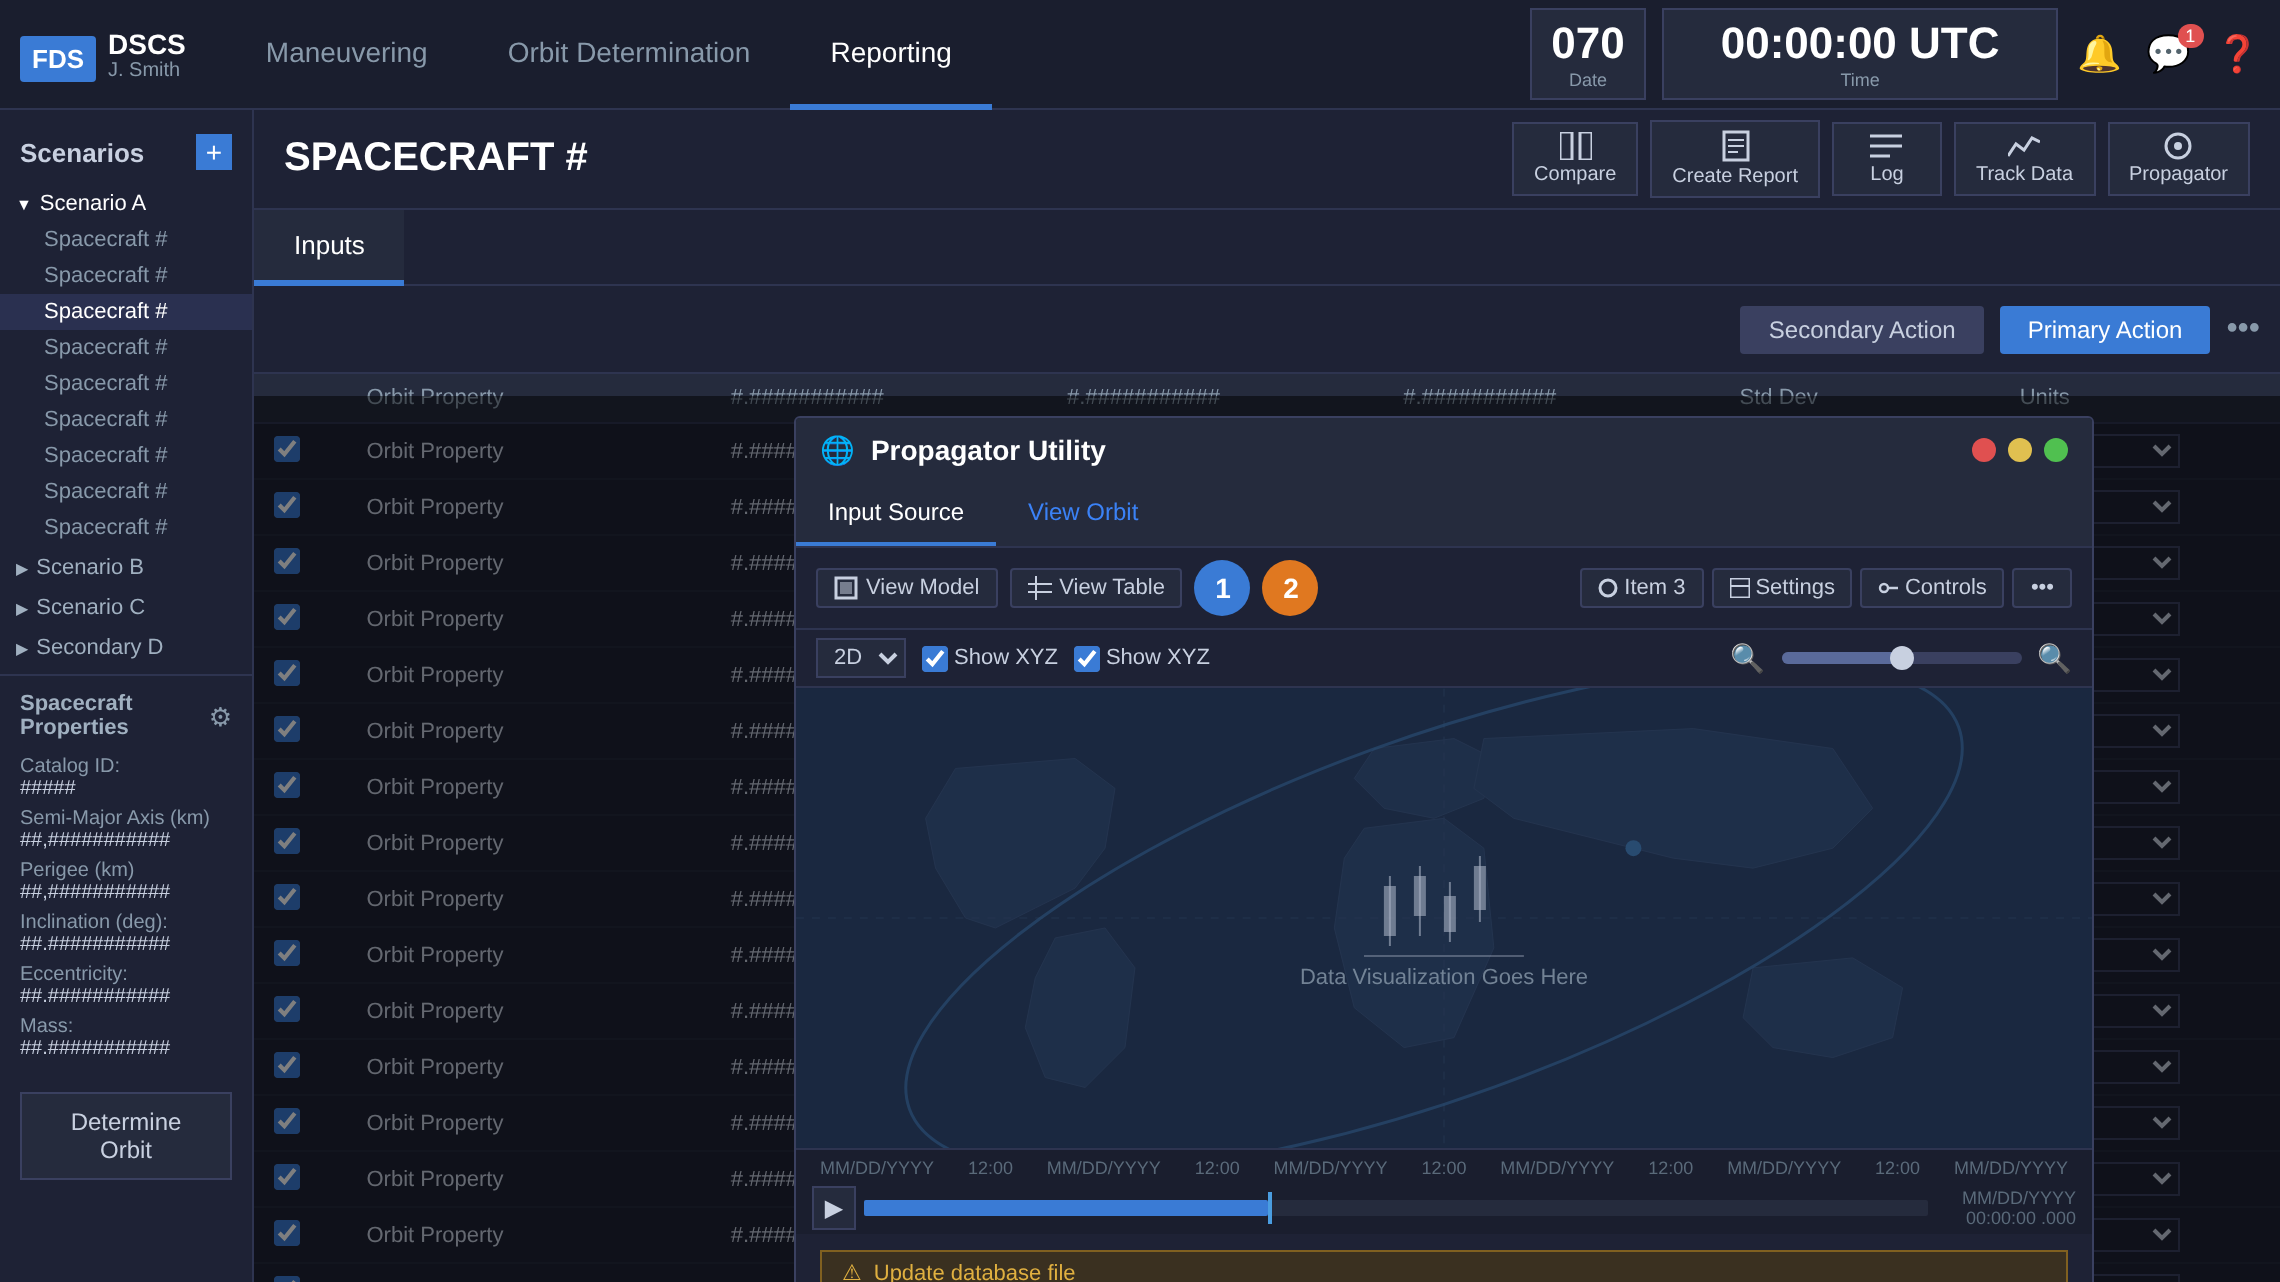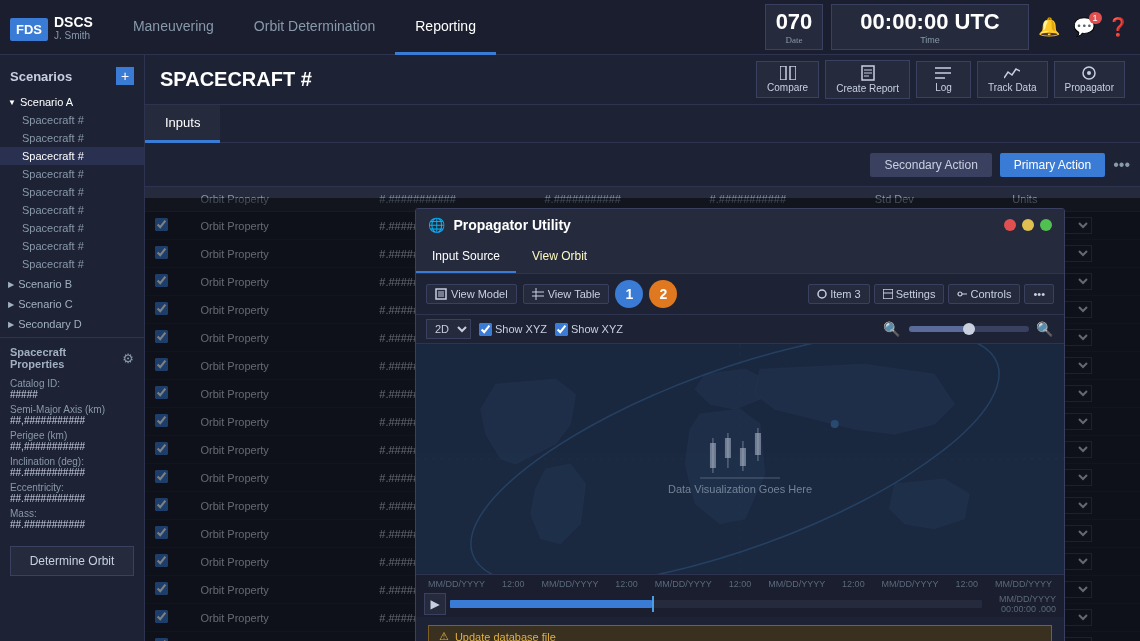--- a/index.html
+++ b/index.html
@@ -10,33 +10,33 @@
     .logo-area { display: flex; align-items: flex-end; gap: 6px; margin-right: 20px; }
     .logo-box { background: #3a7bd5; color: white; font-weight: bold; font-size: 13px; padding: 4px 6px; border-radius: 2px; }
     .logo-dscs { font-weight: bold; font-size: 14px; color: white; }
     .logo-user { font-size: 10px; color: #8899aa; display: block; }
     .nav-items { display: flex; gap: 0; flex: 1; }
     .nav-item { padding: 0 20px; height: 55px; display: flex; align-items: center; color: #8899aa; cursor: pointer; font-size: 14px; border-bottom: 3px solid transparent; }
     .nav-item.active { color: #ffffff; border-bottom: 3px solid #3a7bd5; }
     .time-area { display: flex; align-items: center; gap: 8px; margin: 0 10px; }
     .date-box { background: #252b3d; border: 1px solid #3a4060; padding: 4px 10px; text-align: center; }
     .date-num { font-size: 22px; font-weight: bold; color: white; }
-    .date-label { font-size: 9px; color: #8899aa; font-family: Liberation Serif, serif; }
+    .date-label { font-size: 9px; color: #8899aa; }
     .time-box { background: #252b3d; border: 1px solid #3a4060; padding: 4px 28px; text-align: center; }
     .time-num { font-size: 22px; font-weight: bold; color: white; }
     .time-label { font-size: 9px; color: #8899aa; }
     .nav-icons { display: flex; gap: 12px; align-items: center; }
     .nav-icon-btn { background: none; border: none; color: #8899aa; cursor: pointer; font-size: 18px; position: relative; }
     .nav-icon-btn .badge { position: absolute; top: -4px; right: -6px; background: #e05050; color: white; font-size: 9px; border-radius: 8px; padding: 1px 4px; }
 
     
     .main-layout { display: flex; height: calc(641px - 55px); }
 
     
-    .sidebar { width: 145px; background: #1e2235; border-right: 1px solid #2e3450; padding: 8px 0; flex-shrink: 0; overflow-y: auto; }
+    .sidebar { width: 127px; background: #1e2235; border-right: 1px solid #2e3450; padding: 8px 0; flex-shrink: 0; overflow-y: auto; }
     .sidebar-header { display: flex; align-items: center; justify-content: space-between; padding: 4px 10px 8px; }
     .sidebar-title { font-size: 13px; color: #c8d0e0; font-weight: 600; }
     .sidebar-add-btn { background: #3a7bd5; border: none; color: white; width: 18px; height: 18px; cursor: pointer; font-size: 14px; line-height: 1; display: flex; align-items: center; justify-content: center; }
     .scenario-group { margin-bottom: 2px; }
     .scenario-label { display: flex; align-items: center; padding: 3px 8px; cursor: pointer; color: #a0b0c0; font-size: 11px; gap: 4px; }
     .scenario-label.expanded { color: #ffffff; }
     .triangle { font-size: 8px; }
     .spacecraft-item { padding: 3px 8px 3px 22px; cursor: pointer; color: #8899aa; font-size: 11px; }
     .spacecraft-item.active { color: #ffffff; background: #2a3050; }
     .spacecraft-properties-header { display: flex; align-items: center; justify-content: flex-end; padding: 8px 10px 4px; border-top: 1px solid #2e3450; margin-top: 4px; }
@@ -87,21 +87,21 @@
     .modal-header { background: #252b3d; display: flex; align-items: center; justify-content: space-between; padding: 8px 12px; }
     .modal-title-area { display: flex; align-items: center; gap: 8px; }
     .modal-icon { color: #4a9de0; font-size: 14px; }
     .modal-title-text { color: white; font-size: 14px; font-weight: 600; }
     .modal-controls { display: flex; gap: 6px; }
     .modal-dot { width: 12px; height: 12px; border-radius: 50%; cursor: pointer; }
     .dot-red { background: #e05050; }
     .dot-yellow { background: #e0c050; }
     .dot-green { background: #50c050; }
     .modal-tabs { display: flex; border-bottom: 1px solid #2e3450; background: #252b3d; }
-    .modal-tab { padding: 8px 16px; cursor: pointer; color: #fef9c3; font-size: 12px; border-bottom: 2px solid transparent; }
+    .modal-tab { padding: 8px 16px; cursor: pointer; color: #3b82f6; font-size: 12px; border-bottom: 2px solid transparent; }
     .modal-tab.active { color: white; border-bottom: 2px solid #3a7bd5; }
     .modal-toolbar { display: flex; align-items: center; padding: 6px 10px; border-bottom: 1px solid #2e3450; gap: 6px; background: #1e2235; }
     .modal-toolbar-btn { display: flex; align-items: center; gap: 4px; padding: 3px 8px; border: 1px solid #3a4060; background: #252b3d; color: #c8d0e0; cursor: pointer; font-size: 11px; border-radius: 2px; }
     .step-circle { width: 28px; height: 28px; border-radius: 50%; display: flex; align-items: center; justify-content: center; font-size: 14px; font-weight: bold; color: white; flex-shrink: 0; }
     .step-blue { background: #3a7bd5; }
     .step-orange { background: #e07820; }
     .right-toolbar { display: flex; align-items: center; gap: 4px; margin-left: auto; }
     .rt-btn { padding: 3px 8px; border: 1px solid #3a4060; background: #252b3d; color: #c8d0e0; cursor: pointer; font-size: 11px; border-radius: 2px; display: flex; align-items: center; gap: 3px; }
     .map-area { height: 230px; background: #1a2840; position: relative; overflow: hidden; }
     

